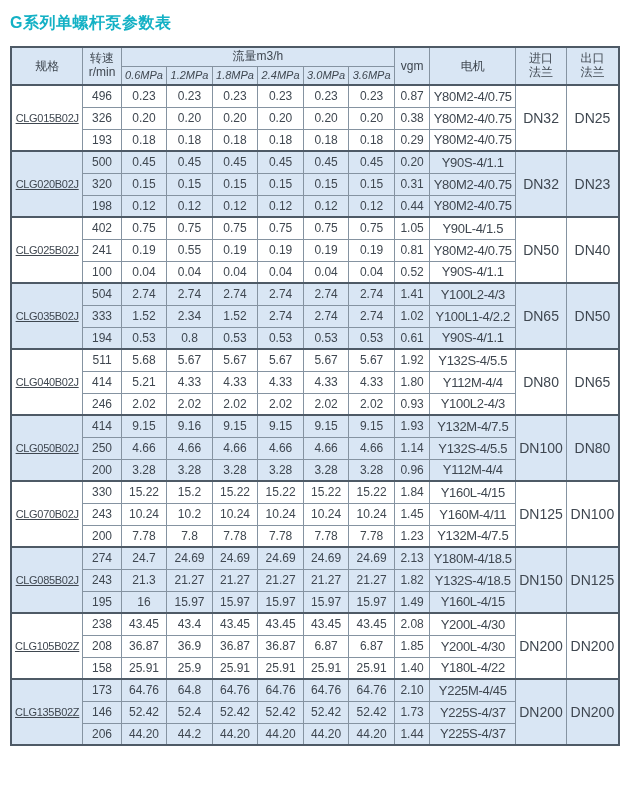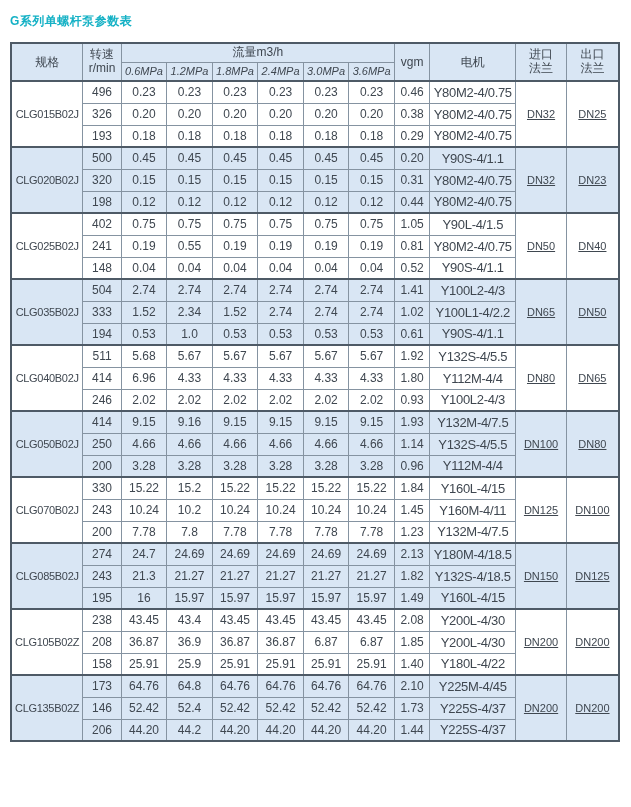--- a/index.html
+++ b/index.html
@@ -12,21 +12,21 @@
   }
   *{box-sizing:border-box;}
   html,body{margin:0;padding:0;}
   body{
     width:631px;height:807px;background:#ffffff;
     font-family:"Liberation Sans","DejaVu Sans",sans-serif;
     color:var(--text);
   }
   .page-title{
     margin:13px 0 12px 10px;
-    font-size:12px;font-weight:bold;
+    font-size:16px;font-weight:bold;
     color:var(--title-color);
     letter-spacing:0.5px;
   }
   table.params{
     margin-left:10px;
     width:610px;
     border-collapse:collapse;
     table-layout:fixed;
     border:2px solid var(--border-dark);
   }
@@ -45,23 +45,23 @@
     font-weight:normal;
     height:19px;
     font-size:12px;
   }
   thead th.pressure{font-size:11px;font-style:italic;}
   thead .two-line{line-height:1.15;}
   thead tr:last-child th{border-bottom:1px solid var(--border-dark);}
   tbody td{height:22px;background:#ffffff;}
   tbody tr.shaded td{background:var(--row-shaded);}
   tbody tr.group-start td{border-top:2px solid var(--border-dark);}
-  td.spec{font-size:11px;letter-spacing:-0.3px;}
+  td.spec{font-size:11px;letter-spacing:-0.3px;text-decoration:underline;}
   td.motor{font-size:13px;letter-spacing:-0.3px;}
-  td.flange{font-size:11px;text-decoration:underline;}
+  td.flange{font-size:14px;}
   td.num{font-size:12px;}
 </style>
 </head>
 <body>
 
 <h1 class="page-title">G系列单螺杆泵参数表</h1>
 
 <table class="params">
   <colgroup>
     <col style="width:71px">
@@ -108,21 +108,21 @@
   <tbody>
       <tr class="group-start">
         <td class="spec" rowspan="3">CLG015B02J</td>
         <td class="num">496</td>
         <td class="num">0.23</td>
         <td class="num">0.23</td>
         <td class="num">0.23</td>
         <td class="num">0.23</td>
         <td class="num">0.23</td>
         <td class="num">0.23</td>
-        <td class="num">0.46</td>
+        <td class="num">0.87</td>
         <td class="motor">Y80M2-4/0.75</td>
         <td class="flange" rowspan="3">DN32</td>
         <td class="flange" rowspan="3">DN25</td>
       </tr>
       <tr>
         <td class="num">326</td>
         <td class="num">0.20</td>
         <td class="num">0.20</td>
         <td class="num">0.20</td>
         <td class="num">0.20</td>
@@ -197,21 +197,21 @@
         <td class="num">0.19</td>
         <td class="num">0.55</td>
         <td class="num">0.19</td>
         <td class="num">0.19</td>
         <td class="num">0.19</td>
         <td class="num">0.19</td>
         <td class="num">0.81</td>
         <td class="motor">Y80M2-4/0.75</td>
       </tr>
       <tr>
-        <td class="num">148</td>
+        <td class="num">100</td>
         <td class="num">0.04</td>
         <td class="num">0.04</td>
         <td class="num">0.04</td>
         <td class="num">0.04</td>
         <td class="num">0.04</td>
         <td class="num">0.04</td>
         <td class="num">0.52</td>
         <td class="motor">Y90S-4/1.1</td>
       </tr>
       <tr class="shaded group-start">
@@ -235,21 +235,21 @@
         <td class="num">1.52</td>
         <td class="num">2.74</td>
         <td class="num">2.74</td>
         <td class="num">2.74</td>
         <td class="num">1.02</td>
         <td class="motor">Y100L1-4/2.2</td>
       </tr>
       <tr class="shaded">
         <td class="num">194</td>
         <td class="num">0.53</td>
-        <td class="num">1.0</td>
+        <td class="num">0.8</td>
         <td class="num">0.53</td>
         <td class="num">0.53</td>
         <td class="num">0.53</td>
         <td class="num">0.53</td>
         <td class="num">0.61</td>
         <td class="motor">Y90S-4/1.1</td>
       </tr>
       <tr class="group-start">
         <td class="spec" rowspan="3">CLG040B02J</td>
         <td class="num">511</td>
@@ -259,21 +259,21 @@
         <td class="num">5.67</td>
         <td class="num">5.67</td>
         <td class="num">5.67</td>
         <td class="num">1.92</td>
         <td class="motor">Y132S-4/5.5</td>
         <td class="flange" rowspan="3">DN80</td>
         <td class="flange" rowspan="3">DN65</td>
       </tr>
       <tr>
         <td class="num">414</td>
-        <td class="num">6.96</td>
+        <td class="num">5.21</td>
         <td class="num">4.33</td>
         <td class="num">4.33</td>
         <td class="num">4.33</td>
         <td class="num">4.33</td>
         <td class="num">4.33</td>
         <td class="num">1.80</td>
         <td class="motor">Y112M-4/4</td>
       </tr>
       <tr>
         <td class="num">246</td>

